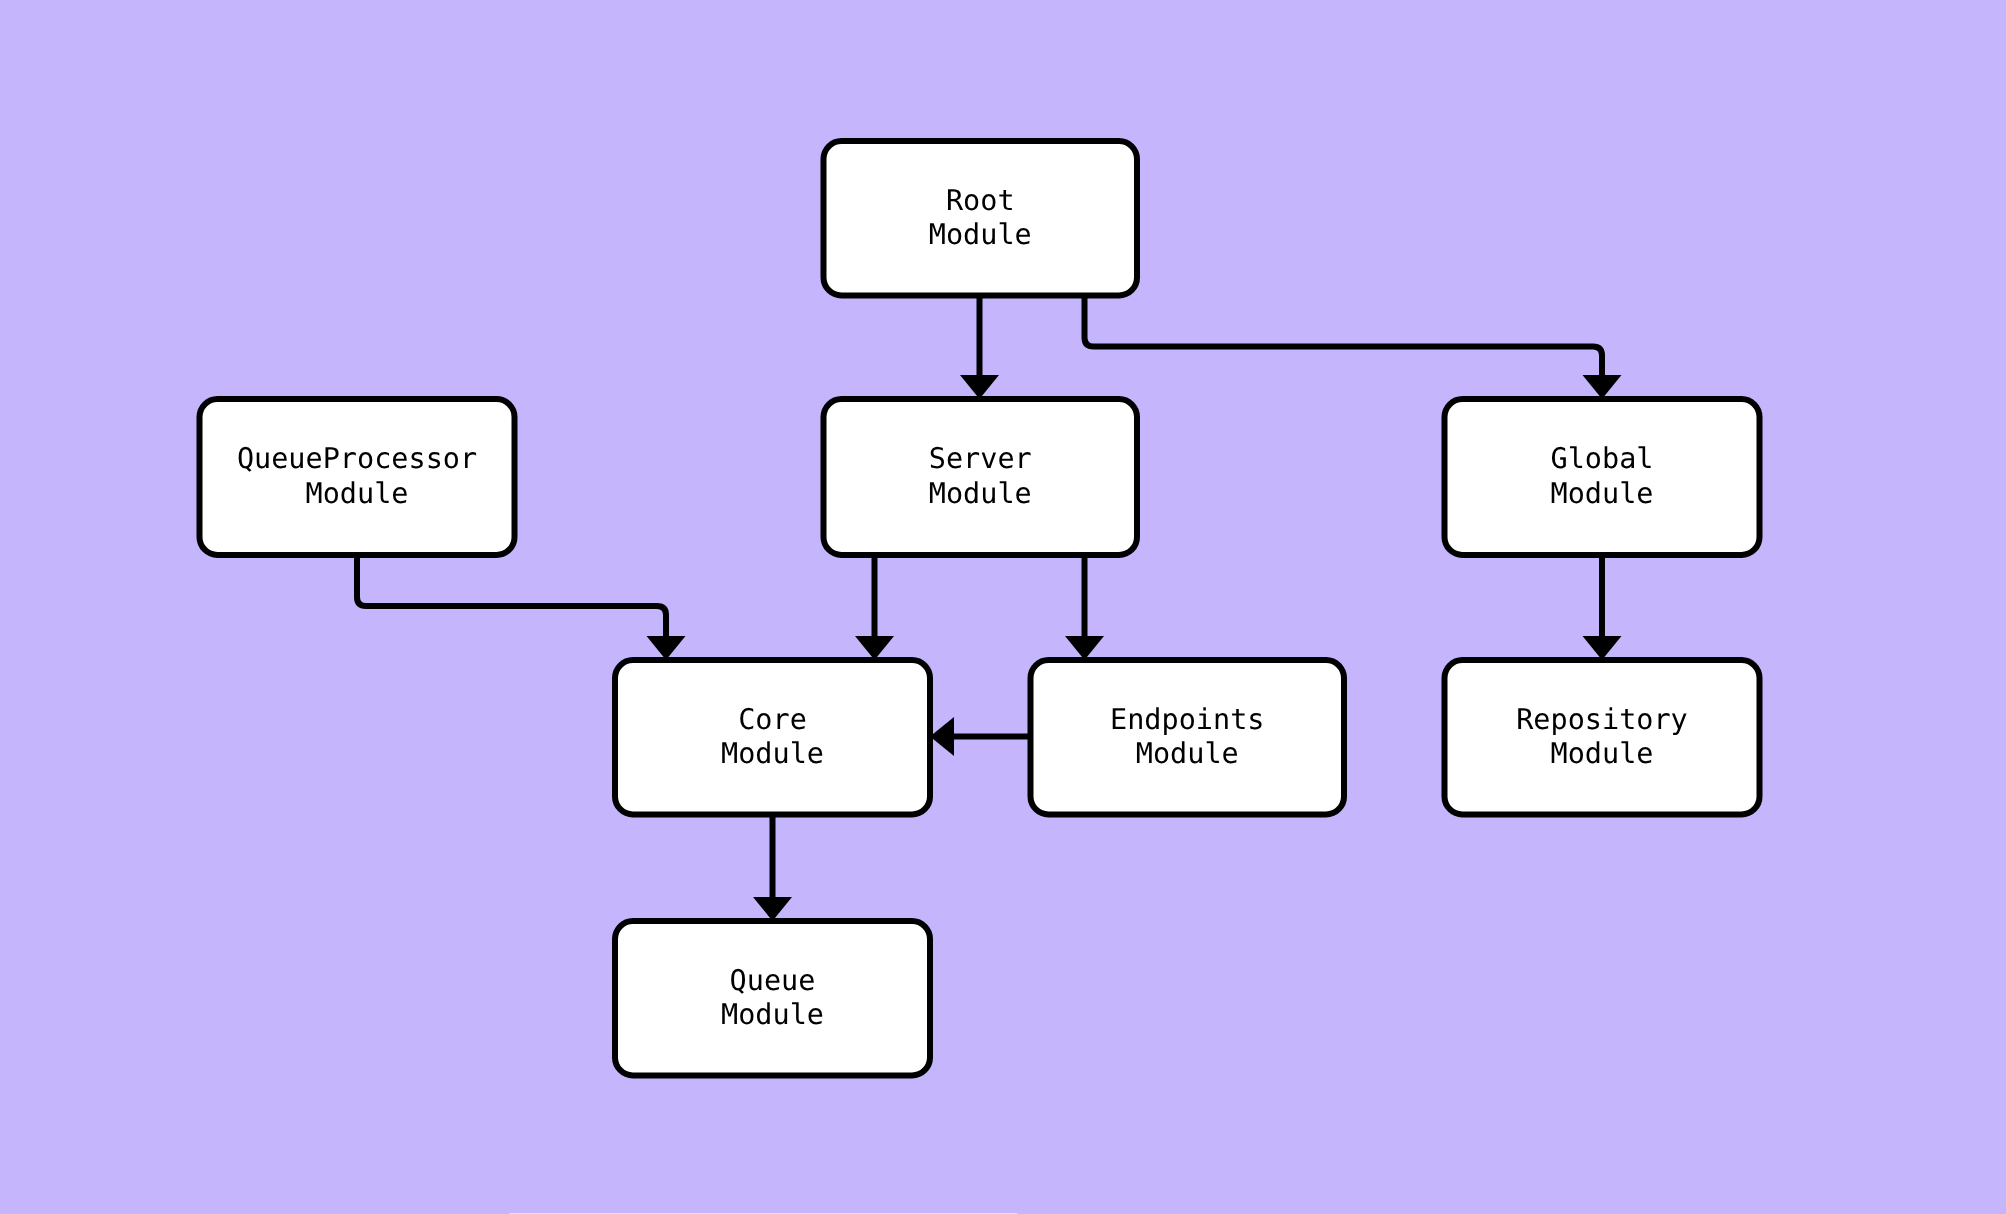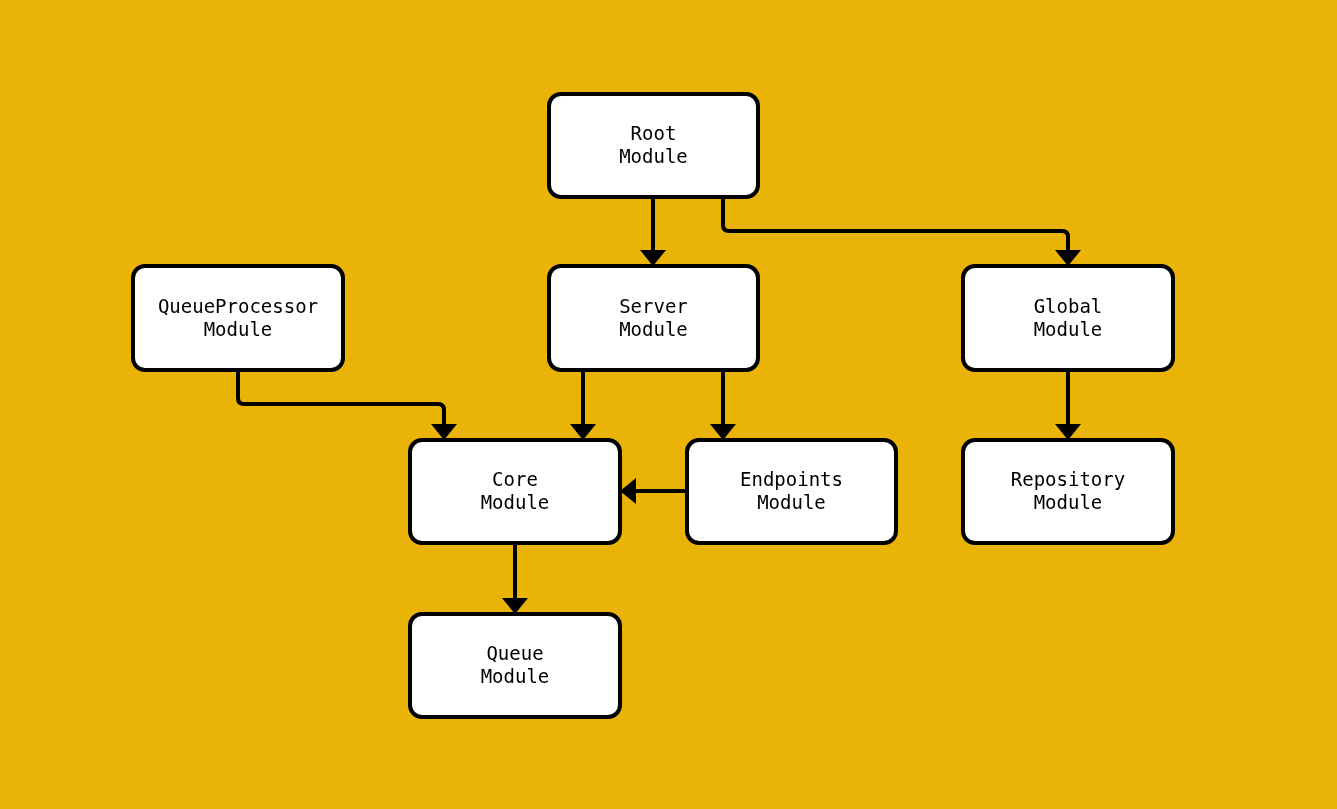--- a/index.html
+++ b/index.html
@@ -11,21 +11,21 @@
   body {
     width: 1337px;
     height: 809px;
     font-family: "DejaVu Sans Mono", "Liberation Mono", monospace;
     overflow: hidden;
   }
   #diagram-root {
     position: relative;
     width: 1337px;
     height: 809px;
-    background: #eab308;
+    background: #c4b5fd;
   }
   svg#graph {
     display: block;
     width: 1337px;
     height: 809px;
   }
   .node-box {
     fill: #ffffff;
     stroke: #000000;
     stroke-width: 4;

